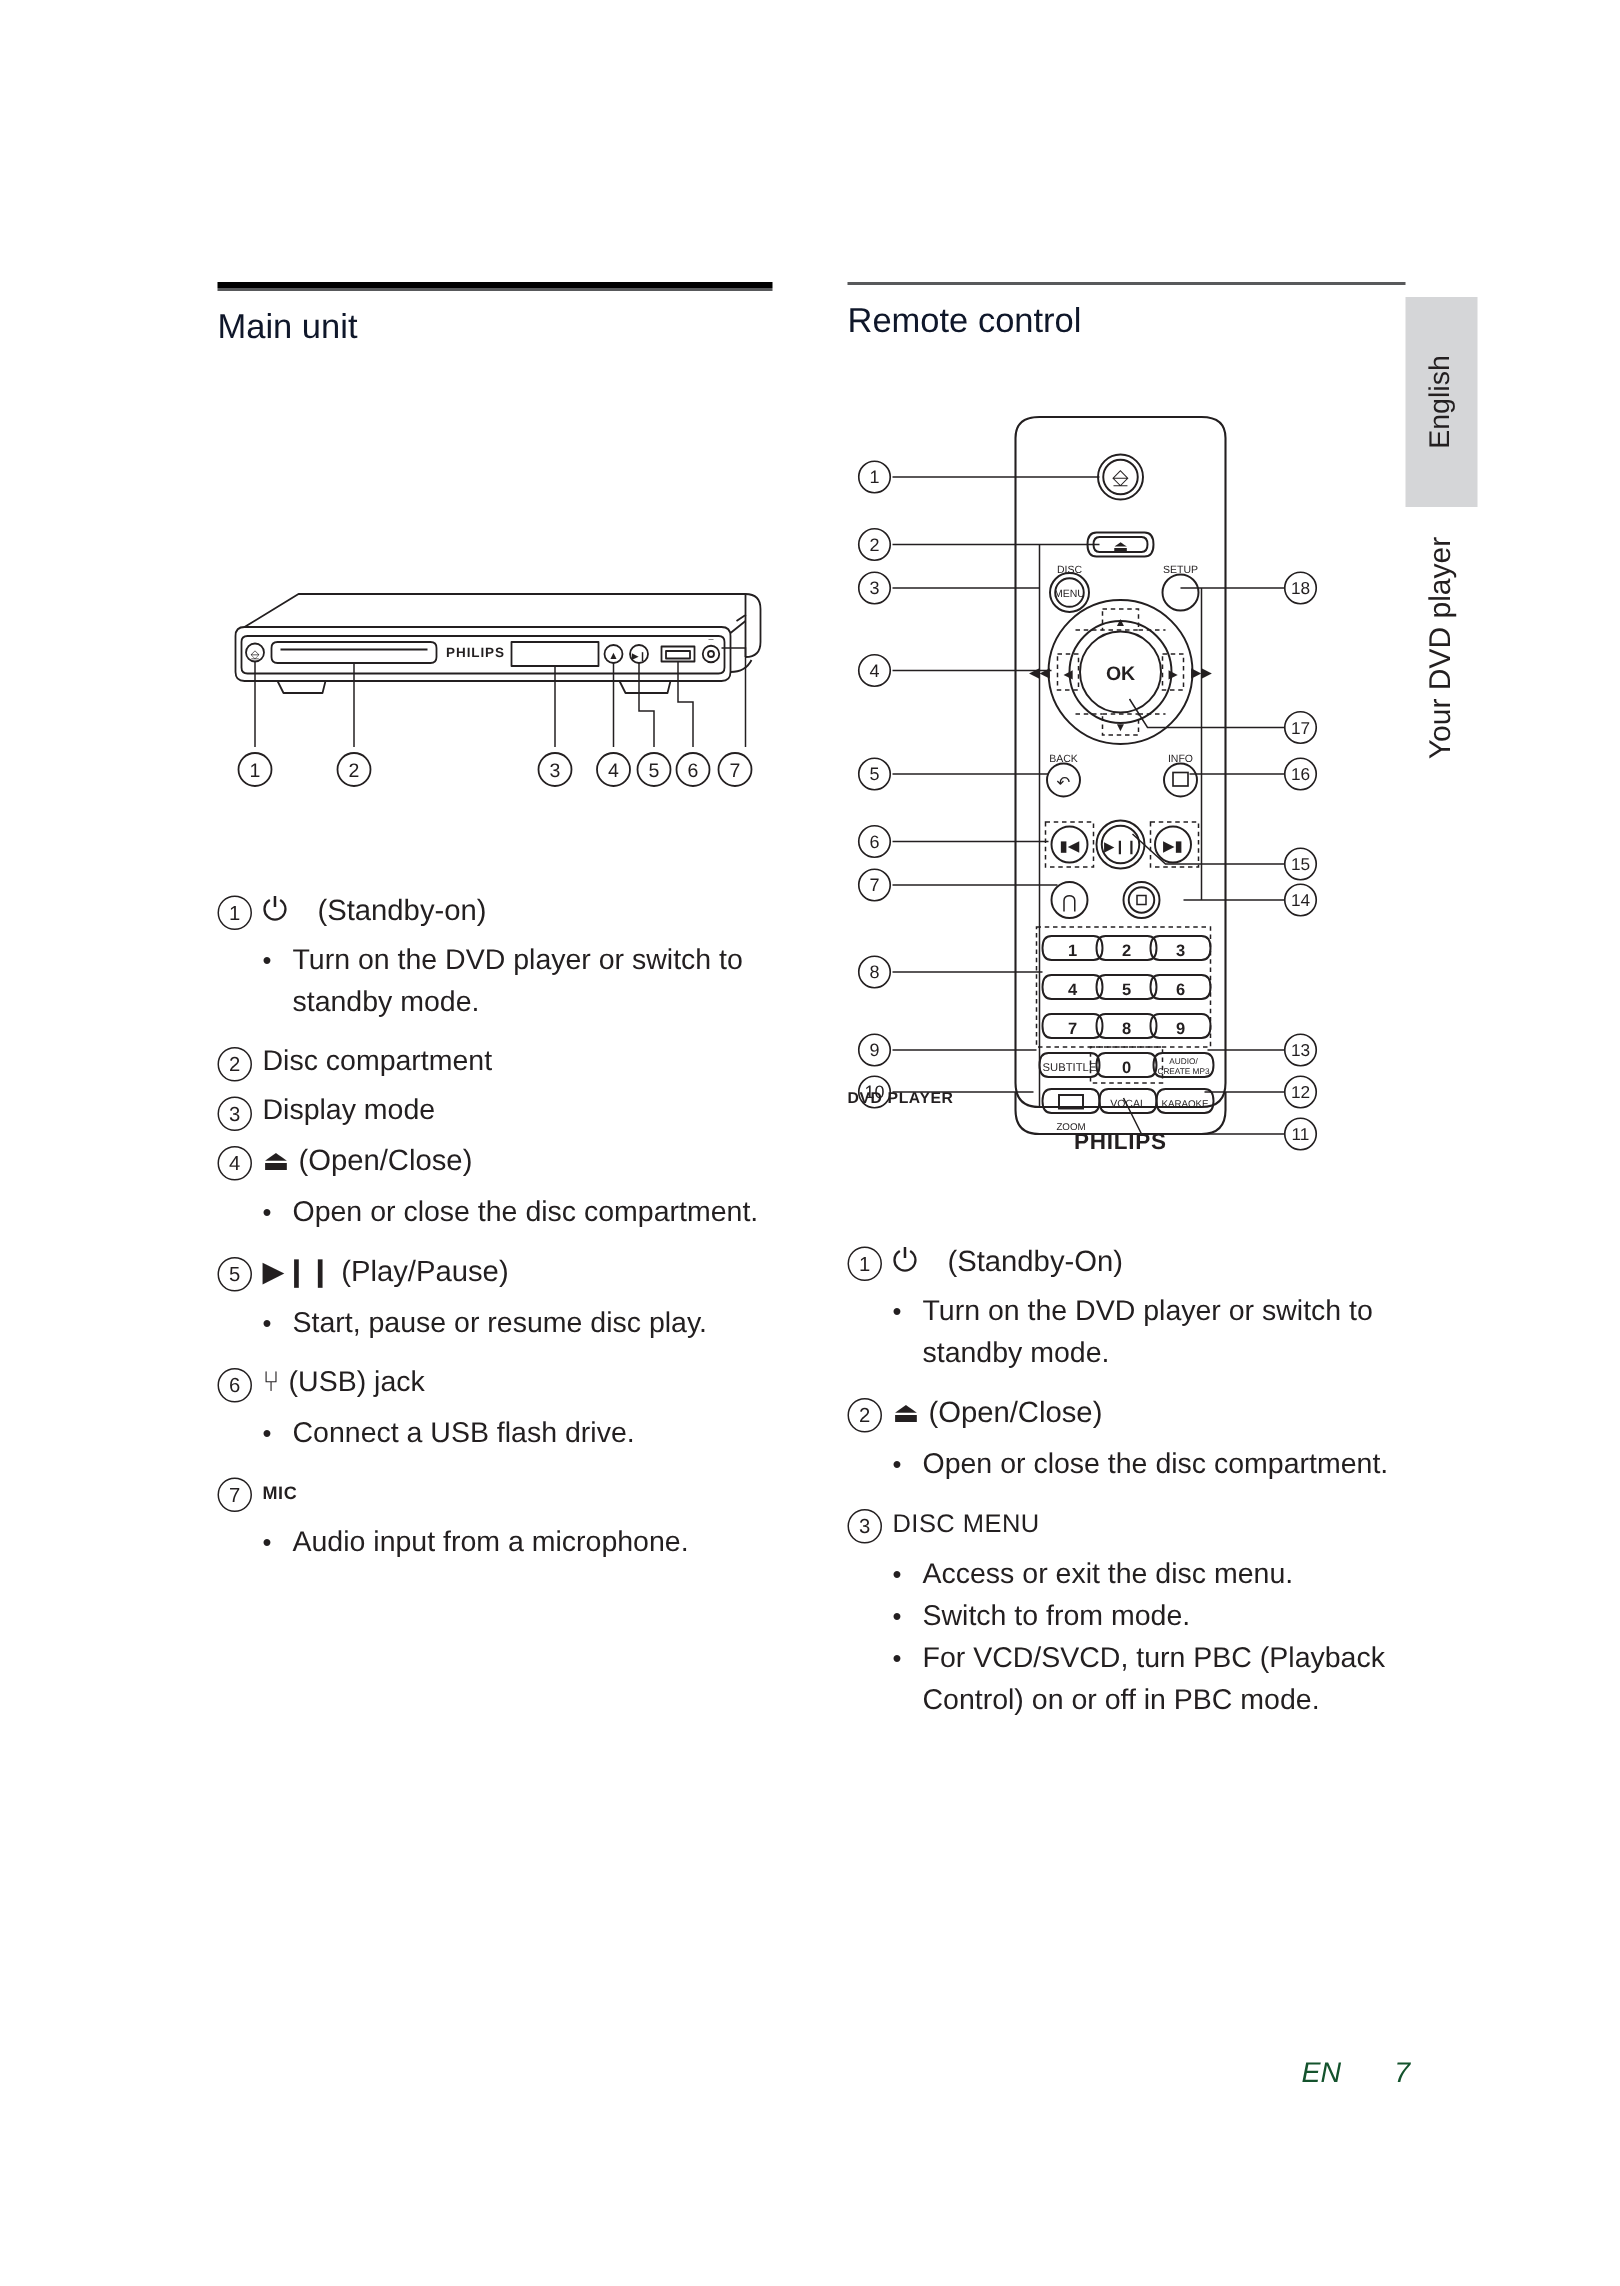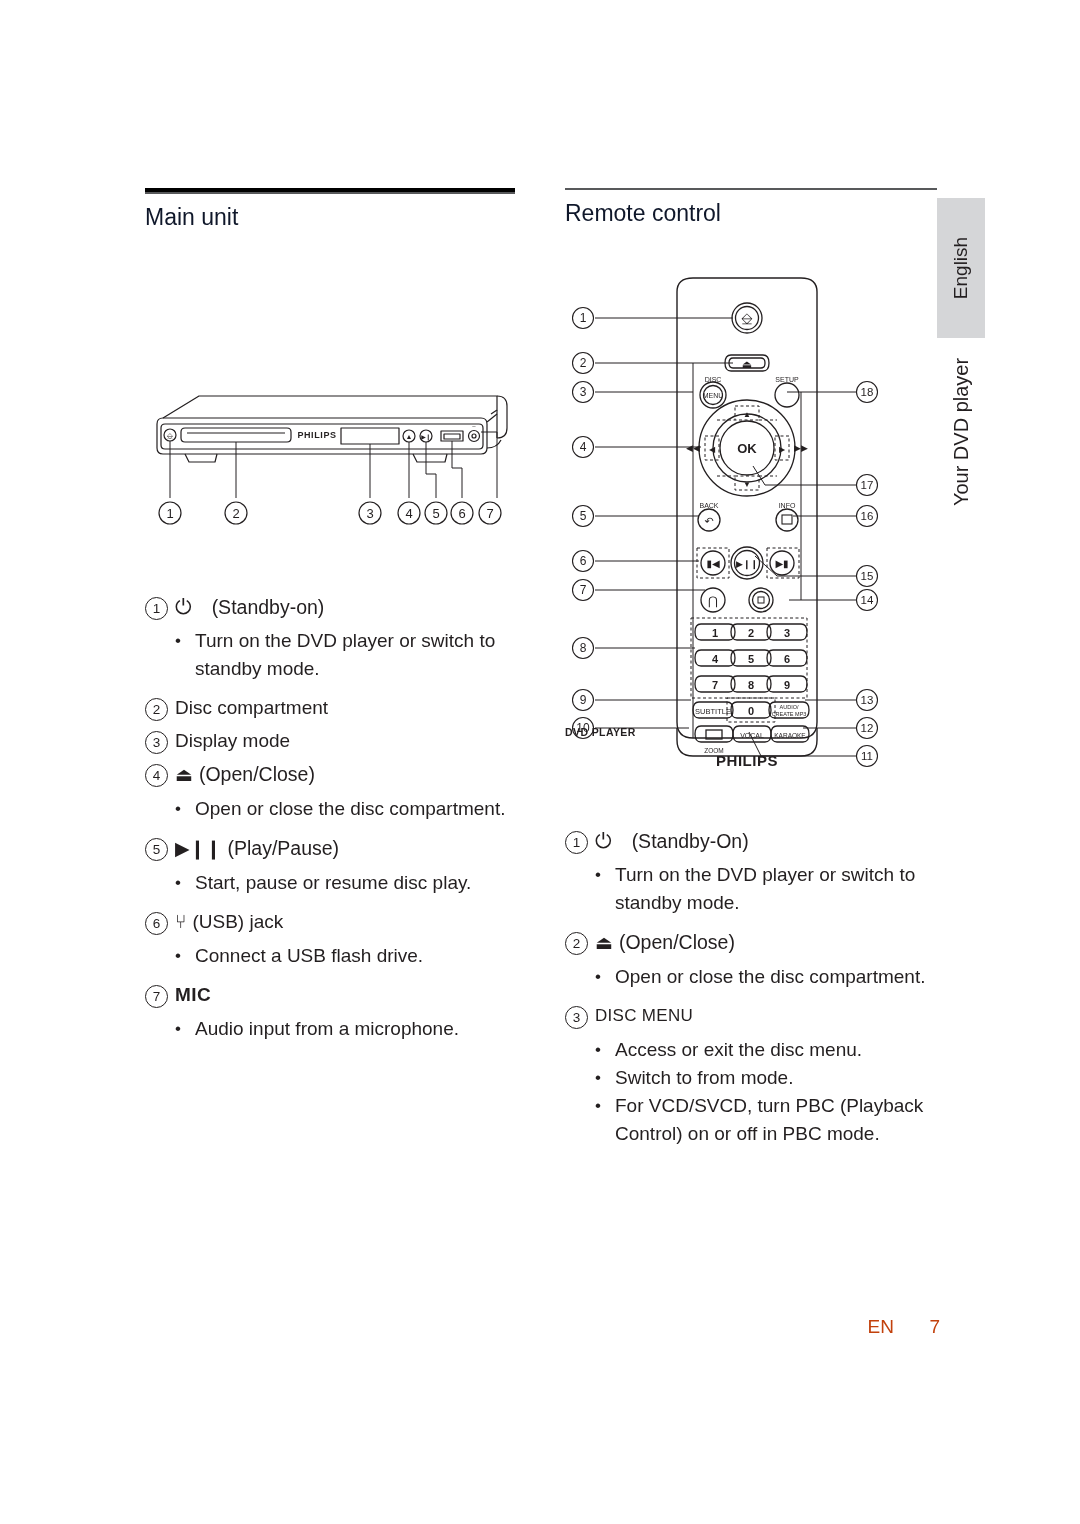--- a/index.html
+++ b/index.html
@@ -64,21 +64,21 @@
     display: flex;
     align-items: baseline;
     gap: 6px;
     flex-wrap: wrap;
   }
   .glyph { font-size: 19px; line-height: 26px; }
   .glyph-power { font-size: 21px; }
   .glyph-gap { margin-right: 14px; }
   .label-bold { font-size: 19px; }
   .label-caps { font-size: 17px; letter-spacing: .3px; }
-  .label-mic  { font-size: 19px; letter-spacing: .4px; font-weight: 600; }
+  .label-mic  { font-size: 12px; letter-spacing: .4px; font-weight: 600; }
   .paren { font-size: 19.5px; }
 
   .bullets { margin: 1px 0 0 30px; }
   .bullet {
     display: flex;
     font-size: 19px;
     line-height: 28px;
     color: #231f20;
   }
   .bullet .dot { flex: 0 0 auto; width: 20px; text-align: left; font-size: 17px; }
@@ -111,25 +111,26 @@
     left: 50%; top: 50%;
     transform: translate(-50%, -50%) rotate(-90deg);
     white-space: nowrap;
     font-size: 20px;
     color: #231f20;
   }
 
   
   .footer {
     position: absolute;
-    left: 0; top: 1316px;
+    left: 0; top: 1372px;
     width: 940px;
     text-align: right;
     font-size: 19px;
-    color: #c2410c;
+    color: #14532d;
+    font-style: italic;
   }
   .footer .pg { display: inline-block; width: 46px; text-align: right; }
 
   
   .fig-main   { position: absolute; left: 145px; top: 388px; }
   .fig-remote { position: absolute; left: 565px; top: 270px; }
   svg { display: block; }
   .st { fill: none; stroke: #231f20; }
 </style>
 </head>

